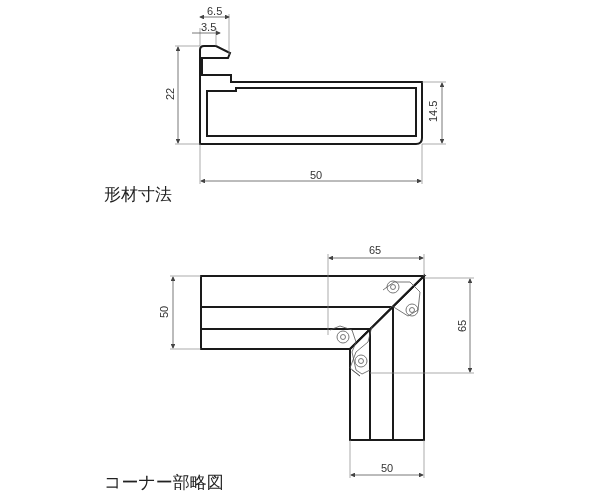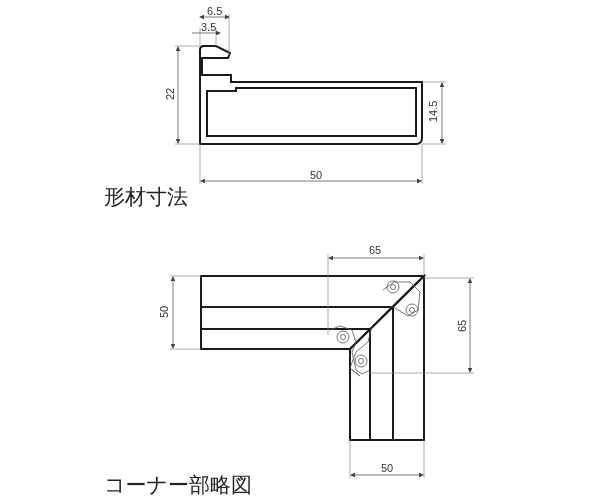--- a/index.html
+++ b/index.html
@@ -1,19 +1,19 @@
 <!DOCTYPE html>
 <html><head>
   <meta charset="utf-8">
   <style>
     html, body { margin: 0; padding: 0; background: #ffffff; }
     body { width: 600px; height: 500px; position: relative; overflow: hidden;
            font-family: "DejaVu Sans", sans-serif; }
     svg { position: absolute; left: 0; top: 0; }
-    .caption { position: absolute; font-size: 21px; color: #222; font-family: "DejaVu Sans", sans-serif; }
+    .caption { position: absolute; font-size: 17px; color: #222; font-family: "DejaVu Sans", sans-serif; }
     .dim { font-size: 11px; fill: #333; font-family: "Liberation Sans", sans-serif; }
     .obj { stroke: #1a1a1a; stroke-width: 2; fill: none; }
     .thin { stroke: #555; stroke-width: 0.8; fill: none; }
     .ext { stroke: #888; stroke-width: 0.7; fill: none; }
   </style>
 </head>
 <body>
 
 <svg width="600" height="500" viewBox="0 0 600 500">
   <defs>

